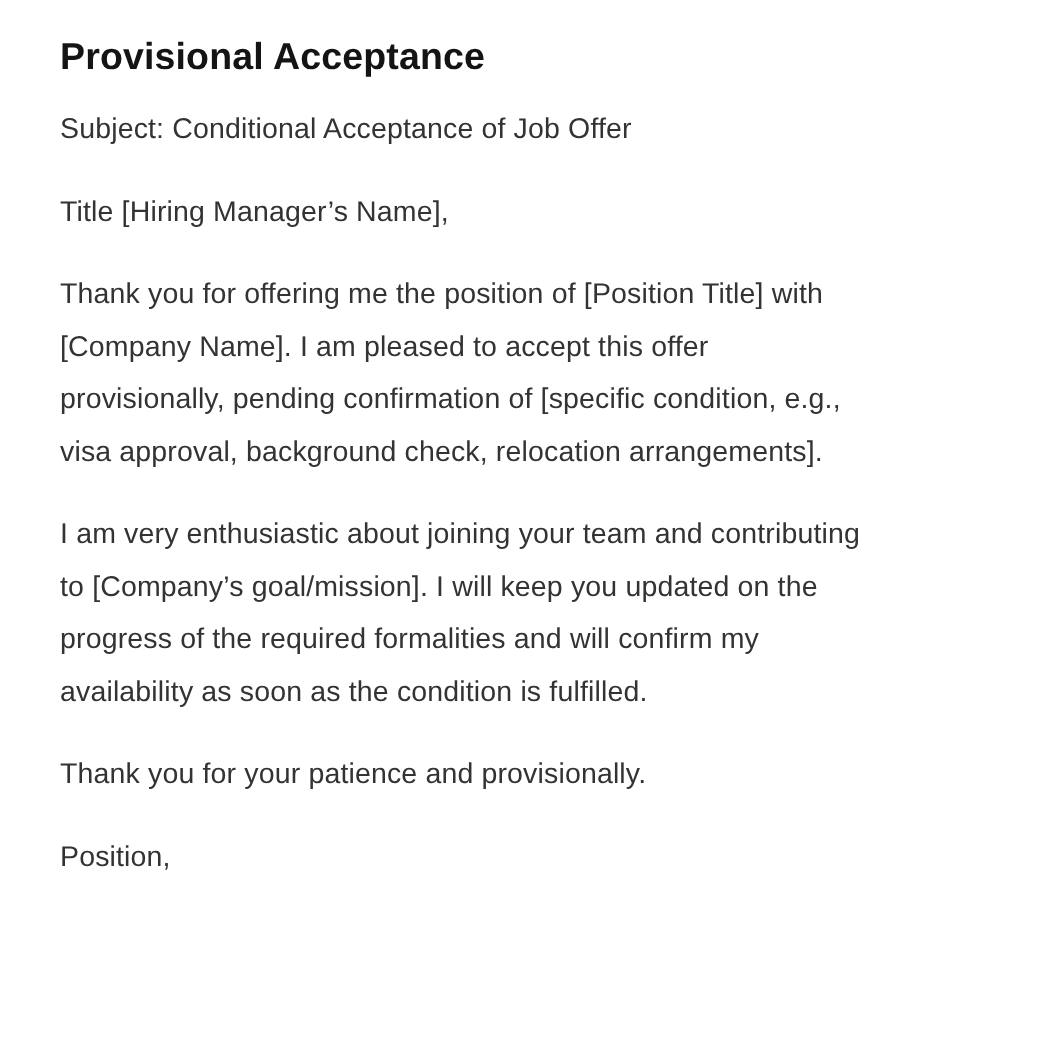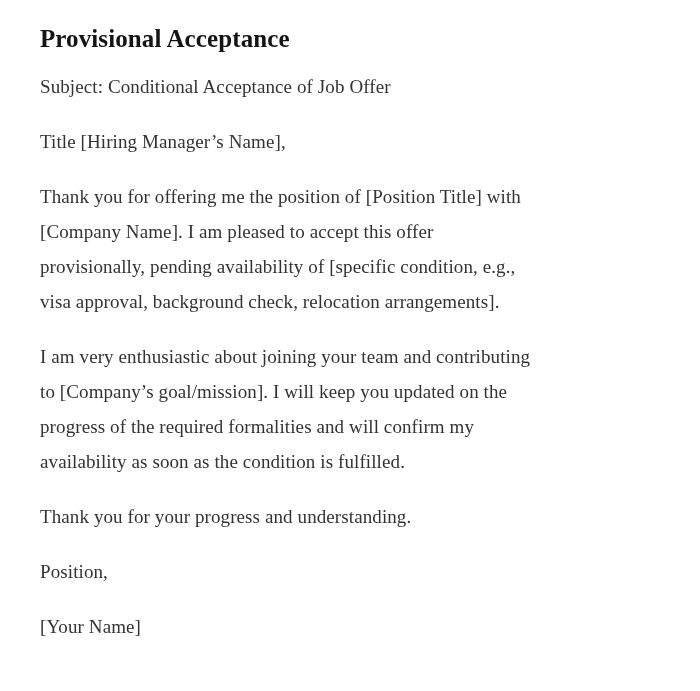--- a/index.html
+++ b/index.html
@@ -12,21 +12,20 @@
       background: #ffffff;
       overflow: hidden;
       font-family: "Liberation Sans", sans-serif;
     }
     .doc {
       box-sizing: border-box;
       width: 700px;
       height: 691px;
       padding: 24px 20px 0 40px;
       background: #ffffff;
-      font-family: Liberation Serif, serif;
     }
     .doc-title {
       font-size: 25px;
       line-height: 29px;
       font-weight: 700;
       color: #141414;
       margin: 0 0 13px 0;
       letter-spacing: 0.1px;
     }
     .doc p {
@@ -44,26 +43,25 @@
 
 <main class="doc">
   <h1 class="doc-title">Provisional Acceptance</h1>
 
   <p>Subject: Conditional Acceptance of Job Offer</p>
 
   <p>Title [Hiring Manager’s Name],</p>
 
   <p>Thank you for offering me the position of [Position Title] with
 [Company Name]. I am pleased to accept this offer
-provisionally, pending availability of [specific condition, e.g.,
+provisionally, pending confirmation of [specific condition, e.g.,
 visa approval, background check, relocation arrangements].</p>
 
   <p>I am very enthusiastic about joining your team and contributing
 to [Company’s goal/mission]. I will keep you updated on the
 progress of the required formalities and will confirm my
 availability as soon as the condition is fulfilled.</p>
 
-  <p>Thank you for your progress and understanding.</p>
+  <p>Thank you for your patience and provisionally.</p>
 
   <p>Position,</p>
 
-  <p>[Your Name]</p>
 </main>
 
 </body></html>

